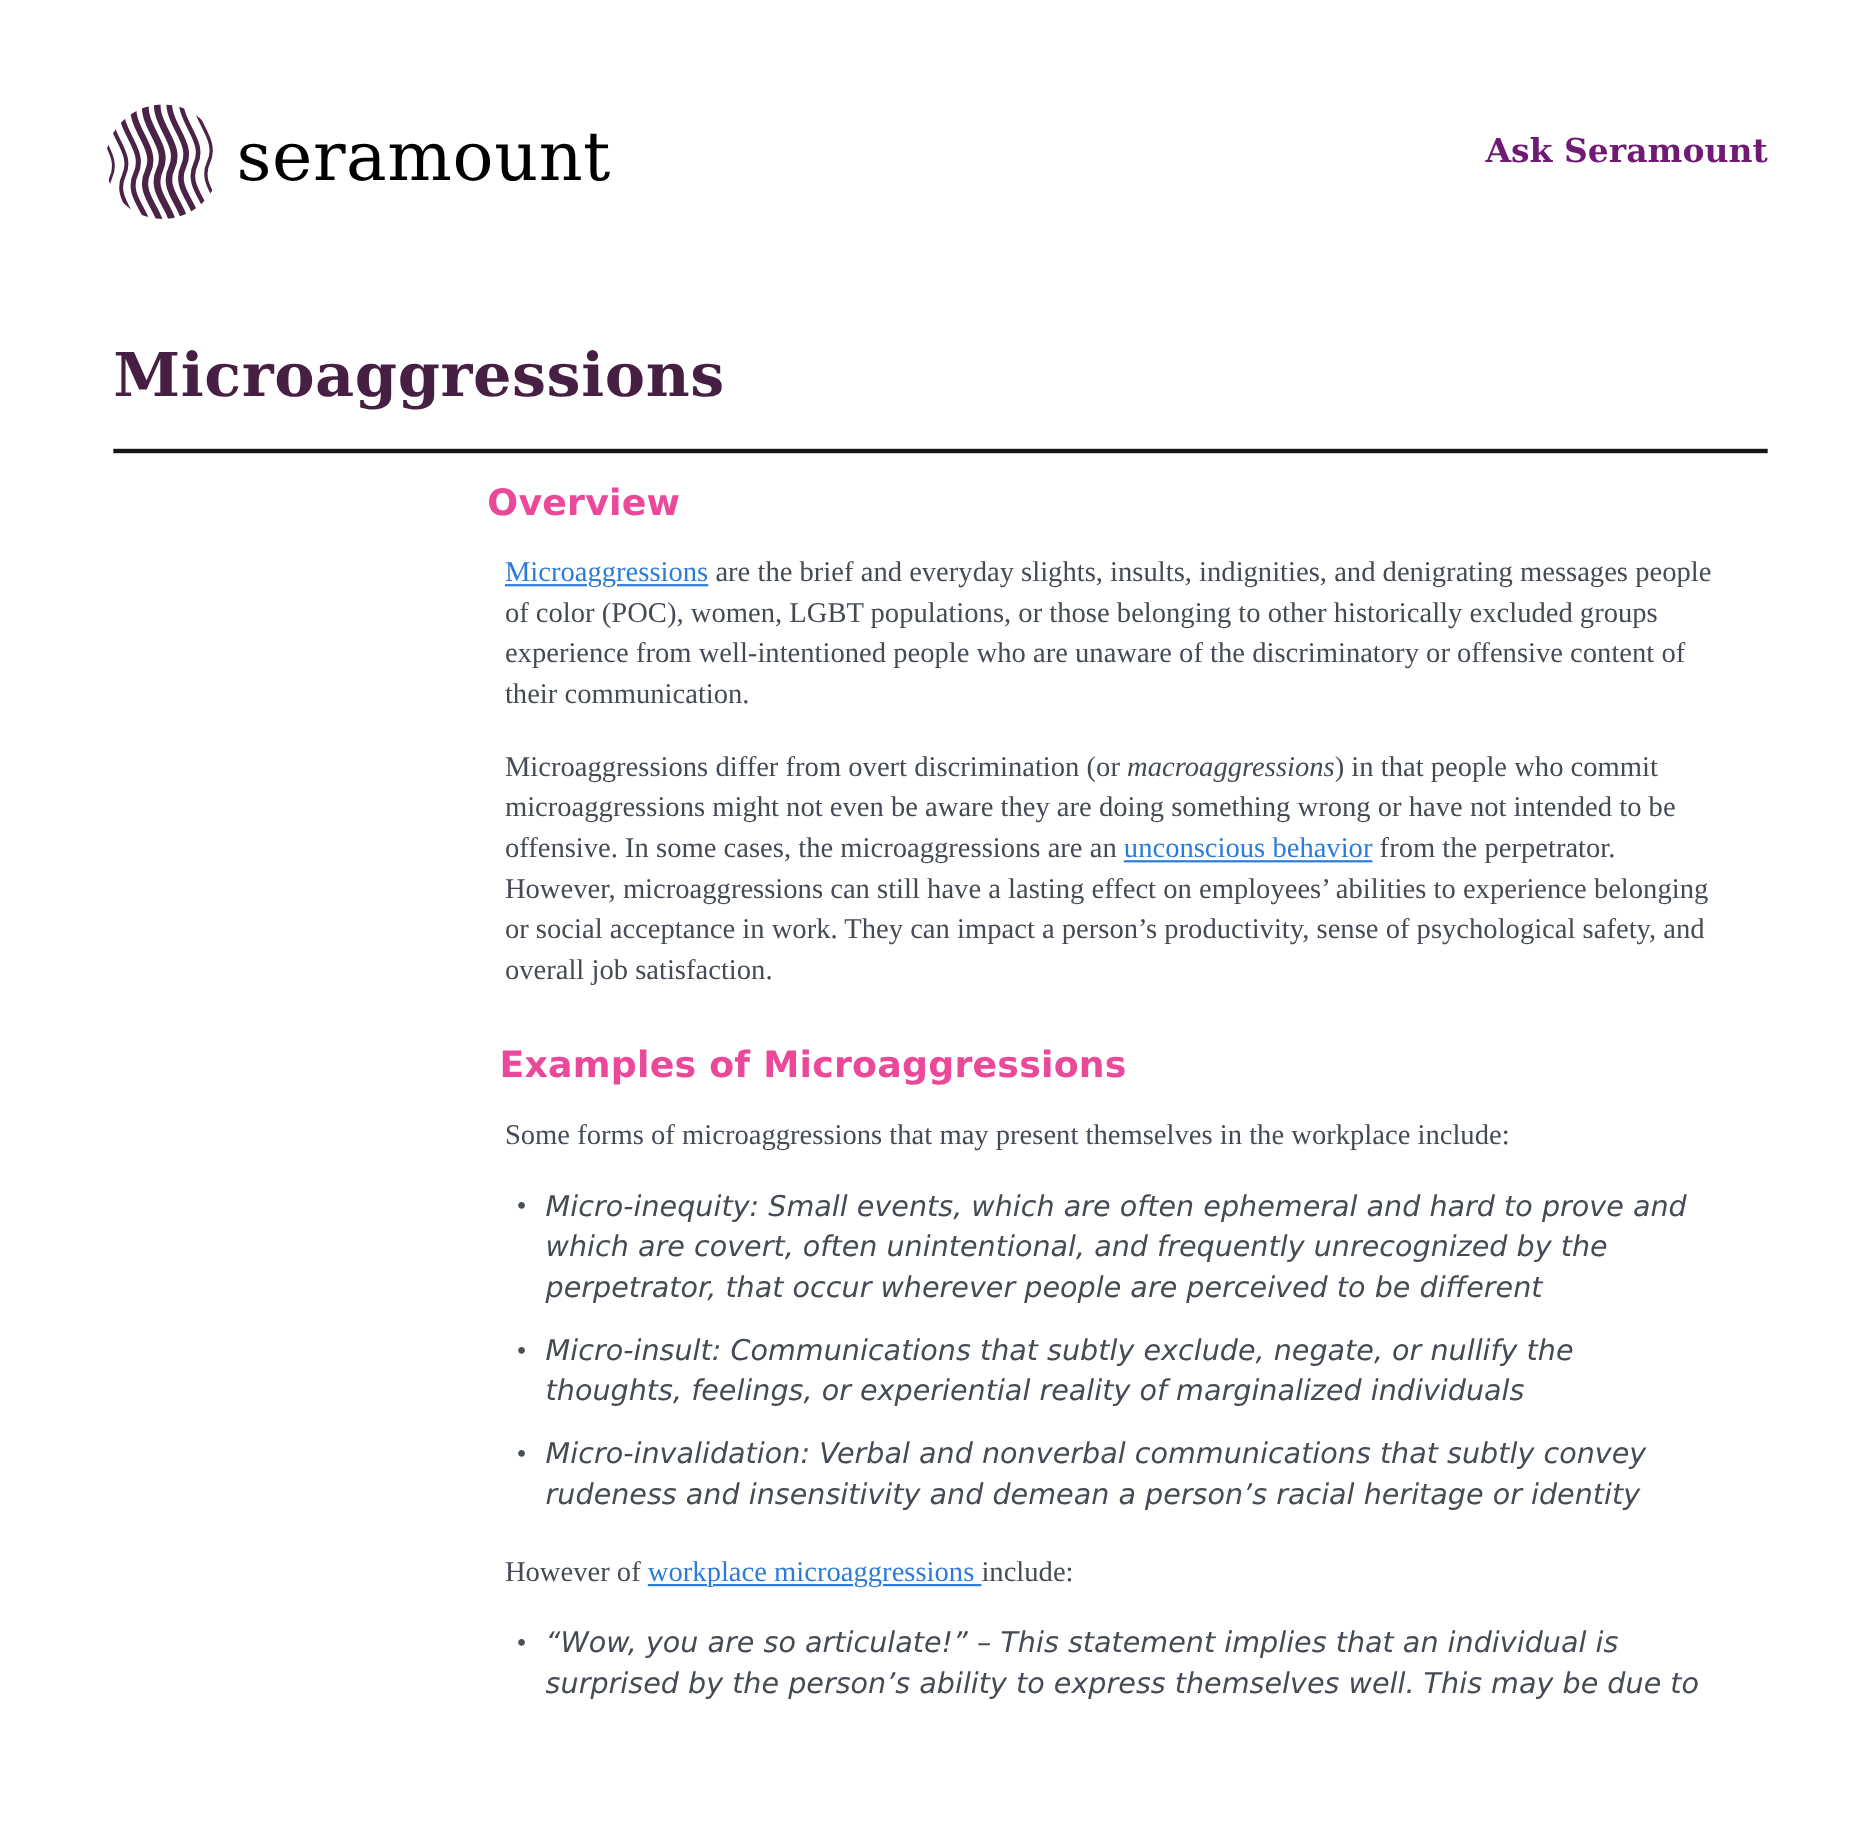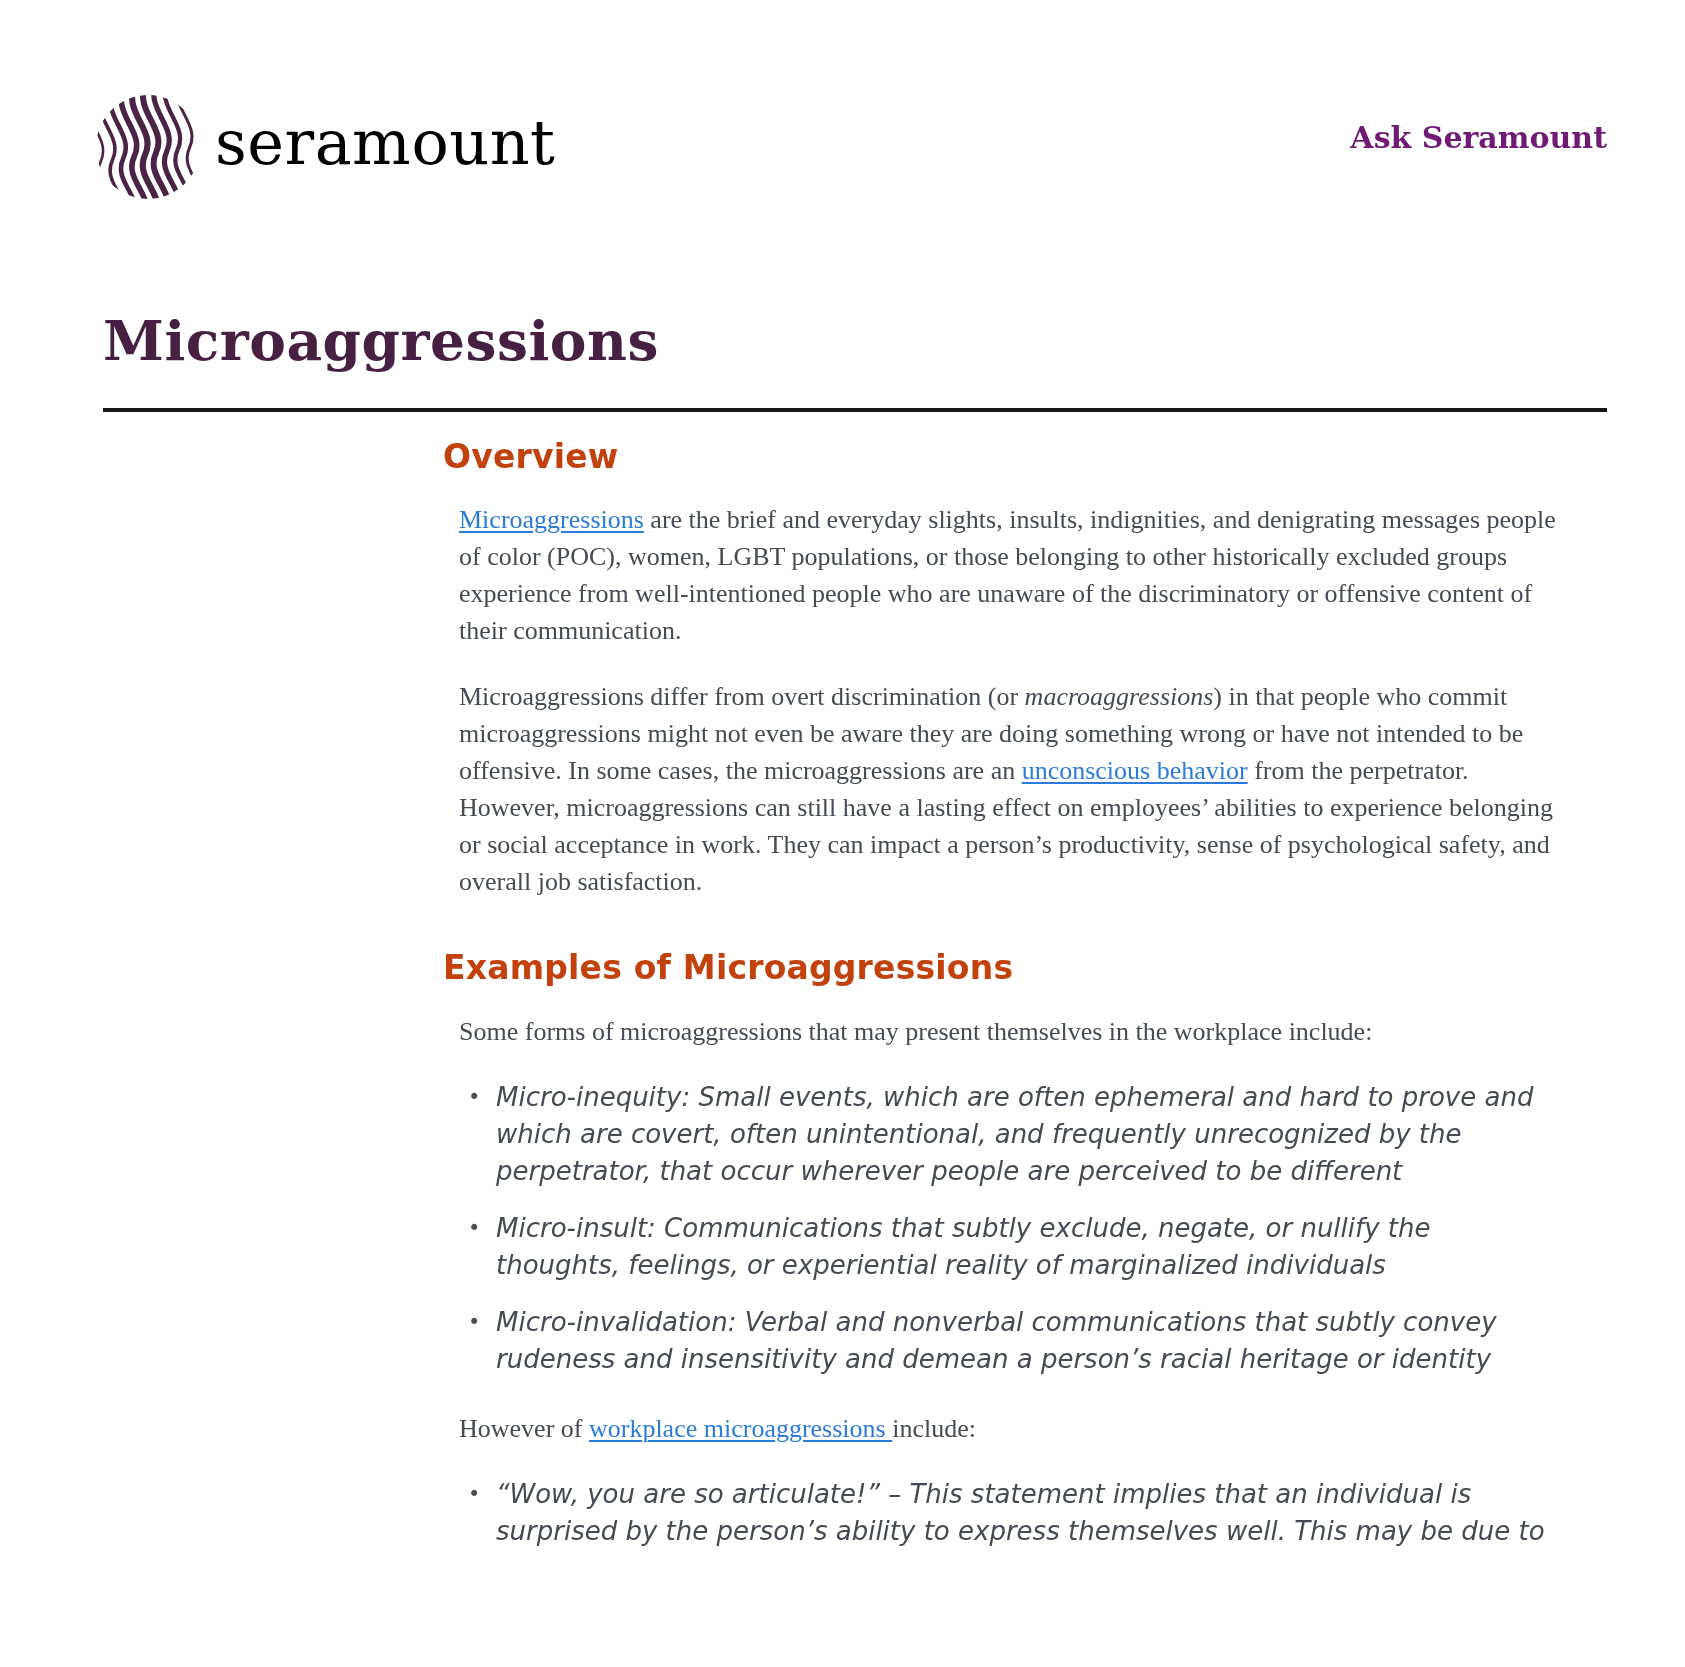--- a/index.html
+++ b/index.html
@@ -84,24 +84,25 @@
     font-size: 26px;
     line-height: 37px;
   }
   .content h2 {
     margin: 0 0 24px 0;
     font-family: "DejaVu Sans", "Liberation Sans", sans-serif;
     font-weight: bold;
     font-size: 33px;
     line-height: 1.25;
     letter-spacing: 0.2px;
-    color: #c2410c;
+    color: #ec4899;
   }
   .content h2.examples-heading {
     margin-top: 47px;
+    margin-left: 11px;
   }
   .content p {
     margin: 0 0 29px 16px;
     font-family: Liberation Serif, serif;
   }
   .content ul {
     list-style: none;
     margin: 6px 0 32px 0;
     padding: 0 0 0 53px;
   }

